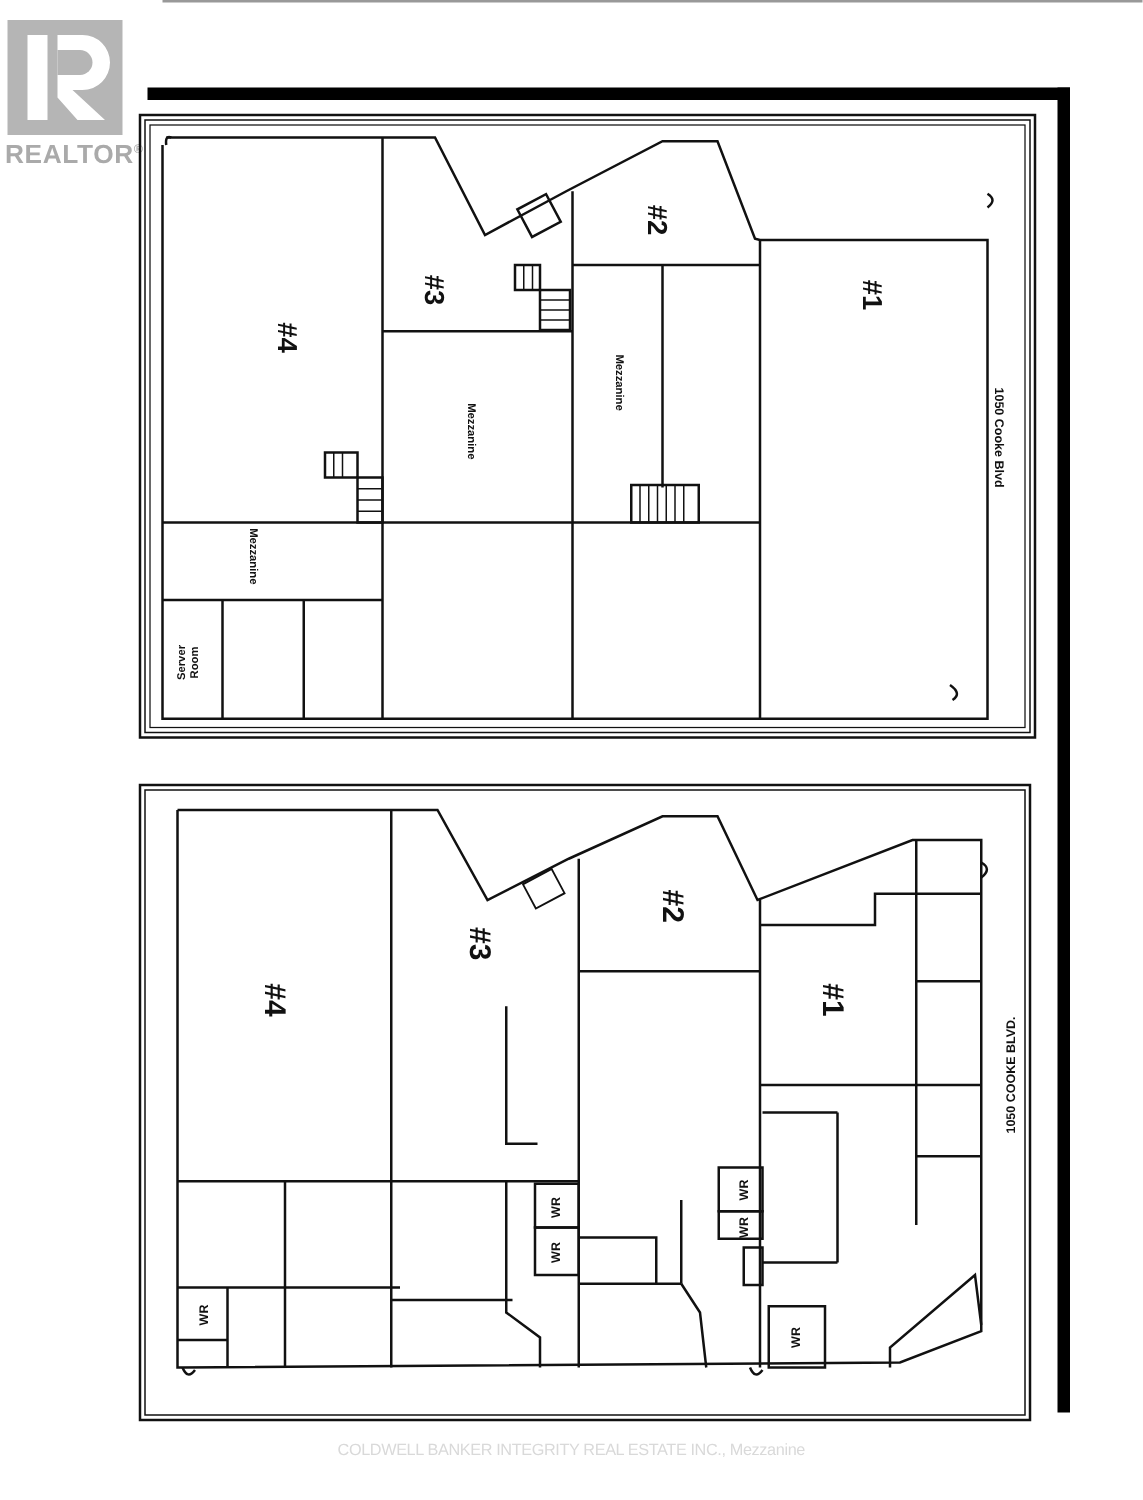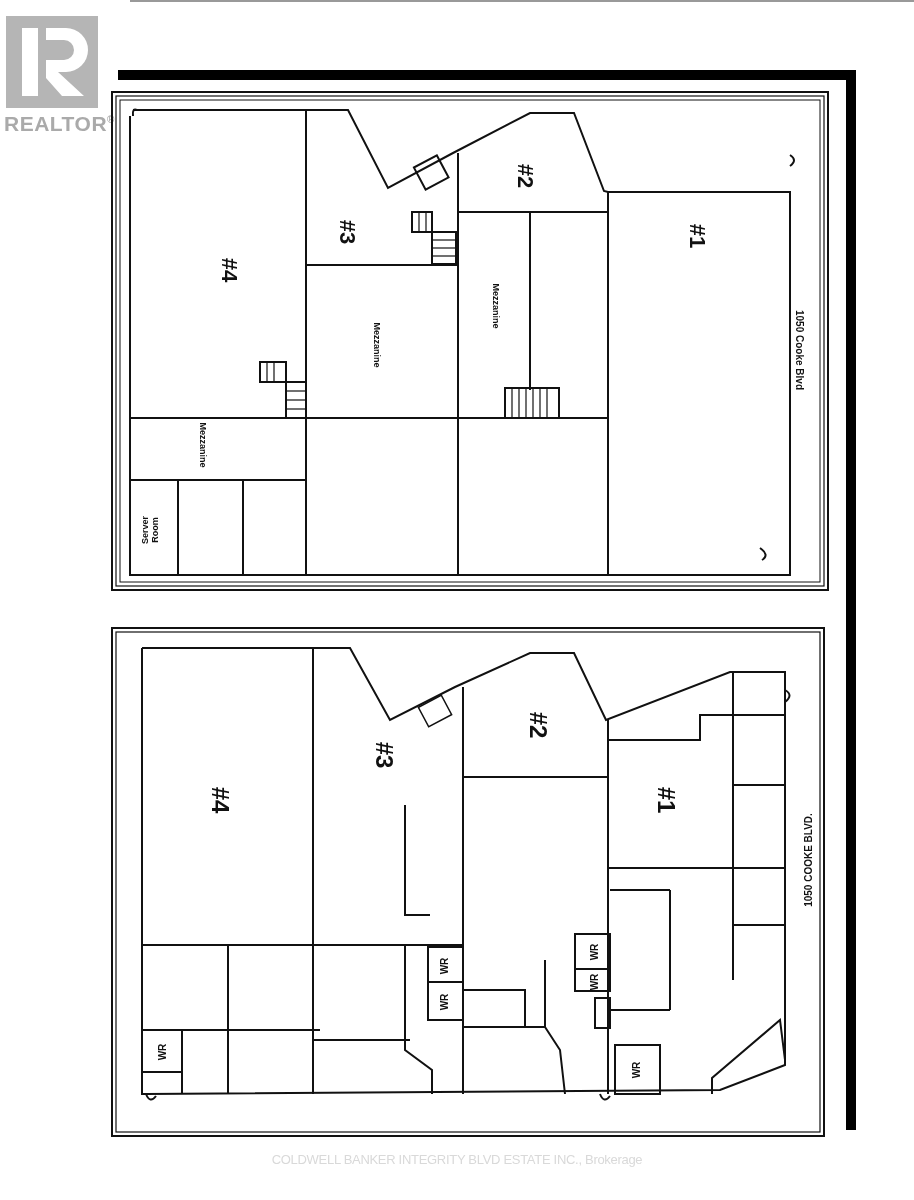--- a/index.html
+++ b/index.html
@@ -157,13 +157,13 @@
     <text class="lbl" transform="translate(812 860) rotate(-90)" font-size="10" font-weight="bold" text-anchor="middle">1050 COOKE BLVD.</text>
     <text class="lbl" transform="translate(166 1052) rotate(-90)" font-size="10" font-weight="bold" text-anchor="middle">WR</text>
     <text class="lbl" transform="translate(448 966) rotate(-90)" font-size="10" font-weight="bold" text-anchor="middle">WR</text>
     <text class="lbl" transform="translate(448 1002) rotate(-90)" font-size="10" font-weight="bold" text-anchor="middle">WR</text>
     <text class="lbl" transform="translate(598 952) rotate(-90)" font-size="10" font-weight="bold" text-anchor="middle">WR</text>
     <text class="lbl" transform="translate(598 982) rotate(-90)" font-size="10" font-weight="bold" text-anchor="middle">WR</text>
     <text class="lbl" transform="translate(640 1070) rotate(-90)" font-size="10" font-weight="bold" text-anchor="middle">WR</text>
   </g>
 </svg>
 
-<div class="footer">COLDWELL BANKER INTEGRITY BLVD ESTATE INC., Brokerage</div>
+<div class="footer">COLDWELL BANKER INTEGRITY REAL ESTATE INC., Mezzanine</div>
 
 </body></html>

